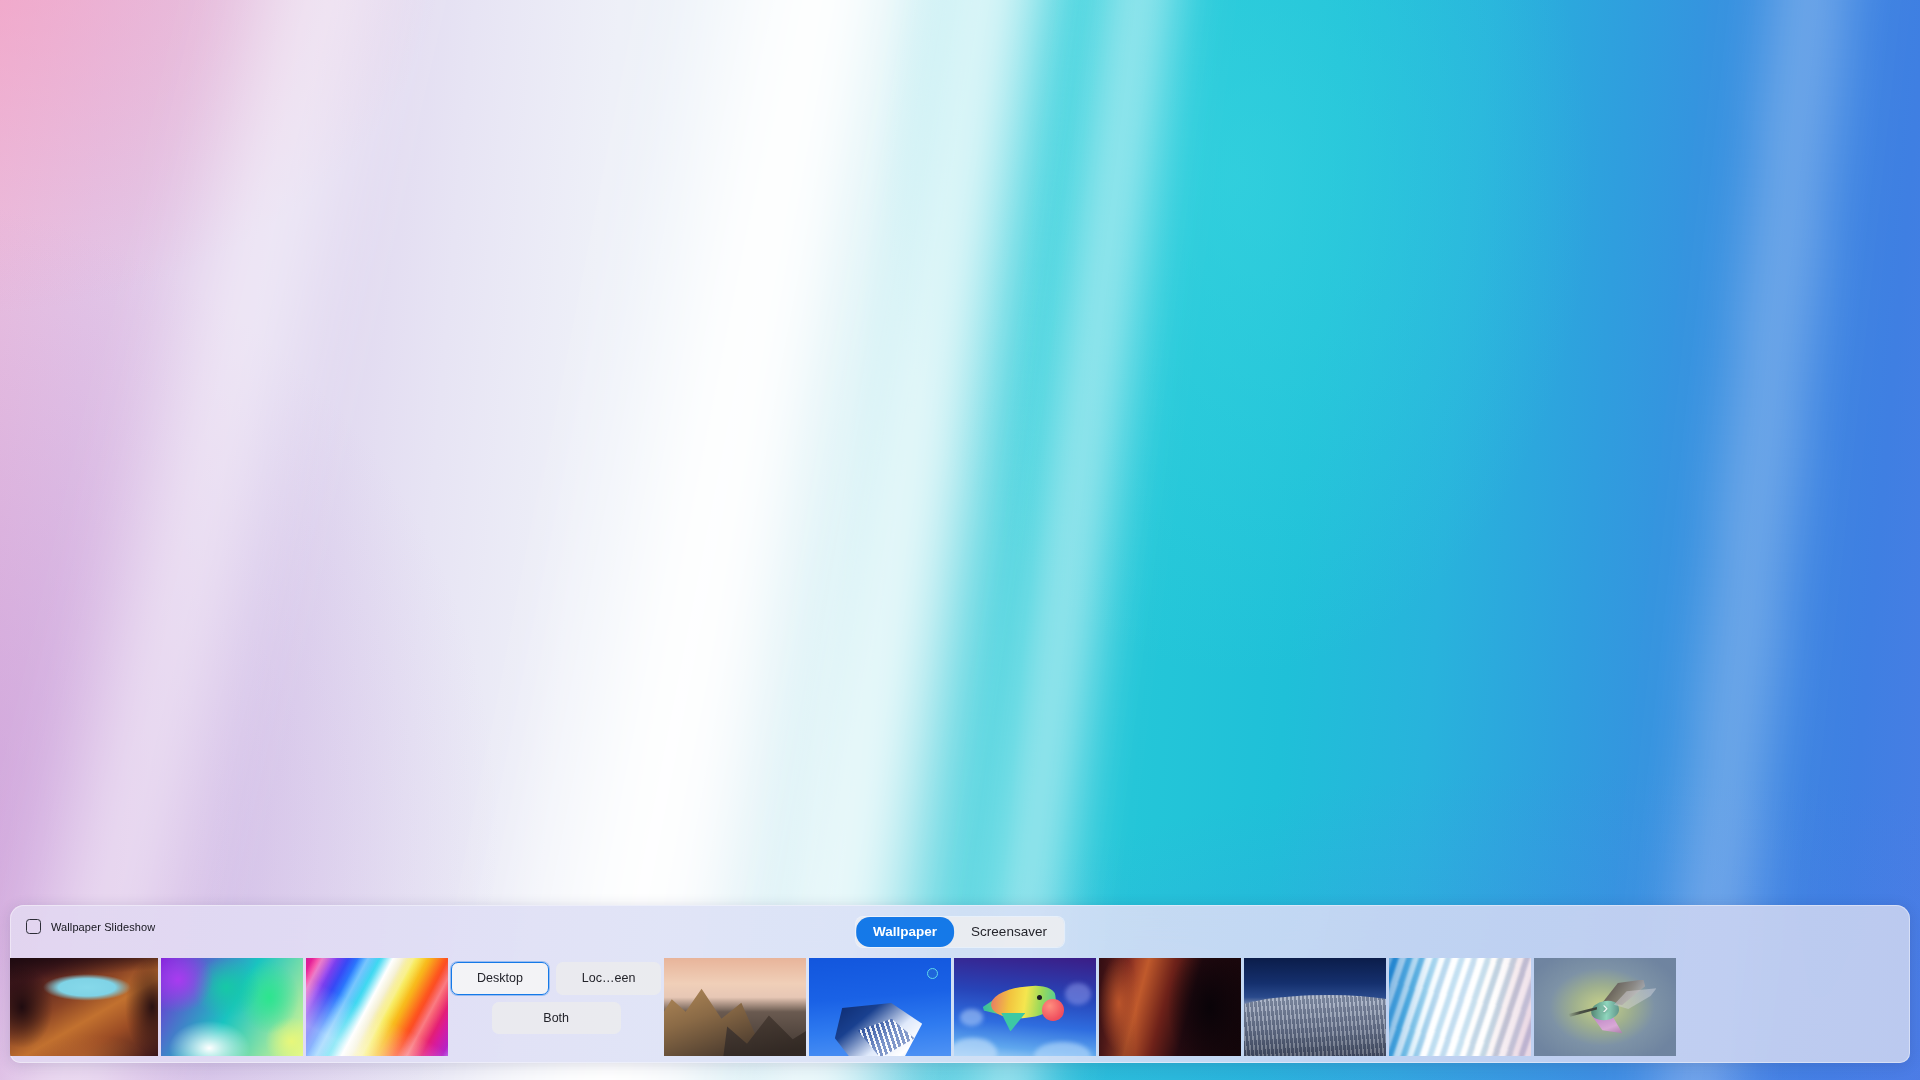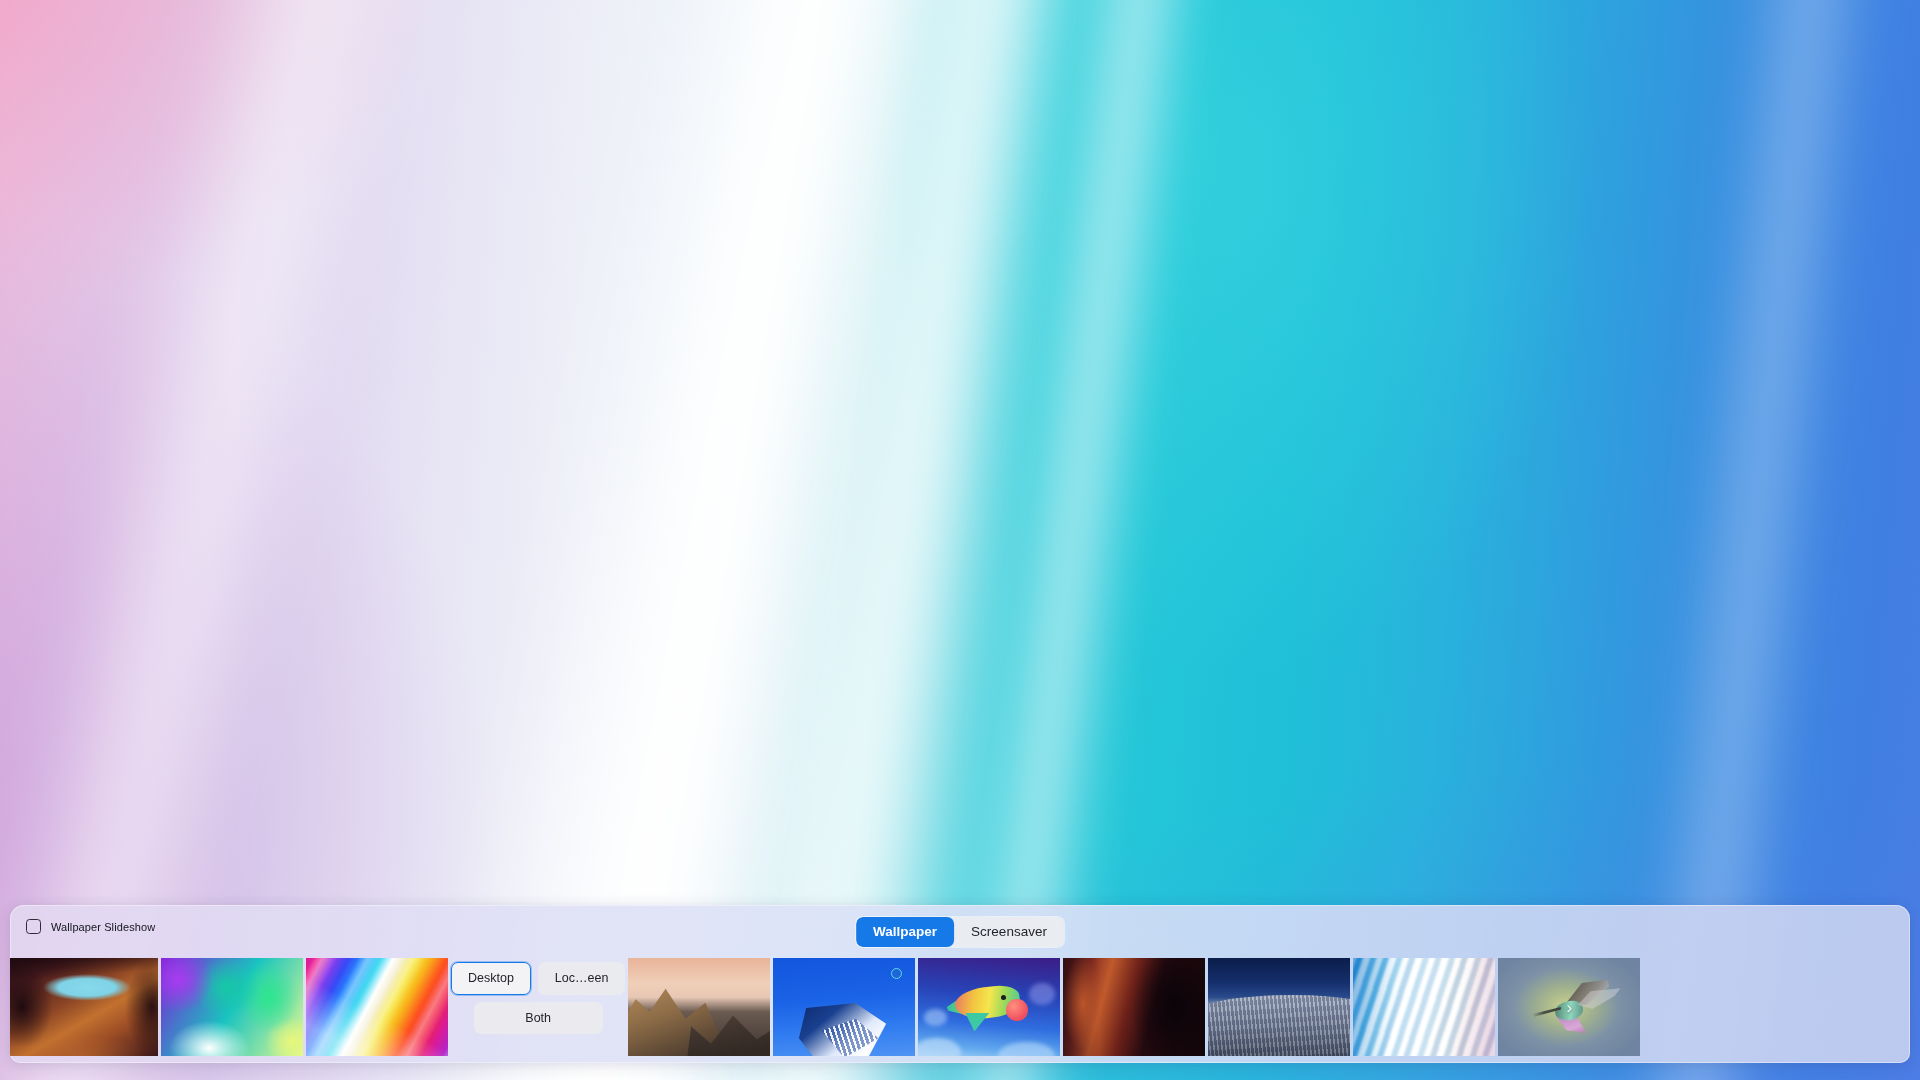--- a/index.html
+++ b/index.html
@@ -144,21 +144,21 @@
     overflow:hidden;
     box-shadow:0 0 0 1px rgba(255,255,255,.5);
   }
   .mode-tab {
     font-size:13.5px;
     line-height:1;
     padding:8px 17px;
     border:none;
     background:transparent;
     color:#25252c;
-    border-radius:7px;
+    border-radius:14px;
     cursor:pointer;
     font-family:inherit;
     white-space:nowrap;
   }
   .mode-tab.active {
     background:#1579e8;
     color:#fff;
     font-weight:600;
   }
 
@@ -197,21 +197,21 @@
     display:flex; gap:7px;
   }
   .target-btn {
     font-family:inherit;
     font-size:12.5px;
     line-height:1;
     color:#23232a;
     background:rgba(236,236,238,.88);
     border:1.5px solid transparent;
     border-radius:7px;
-    padding:9px 16px;
+    padding:9px 25px;
     cursor:pointer;
     white-space:nowrap;
   }
   .target-btn.focused {
     border-color:#1579e8;
     background:rgba(243,243,245,.95);
     box-shadow:0 0 0 1px rgba(21,121,232,.35);
   }
   #target-both {
     width:129px;

